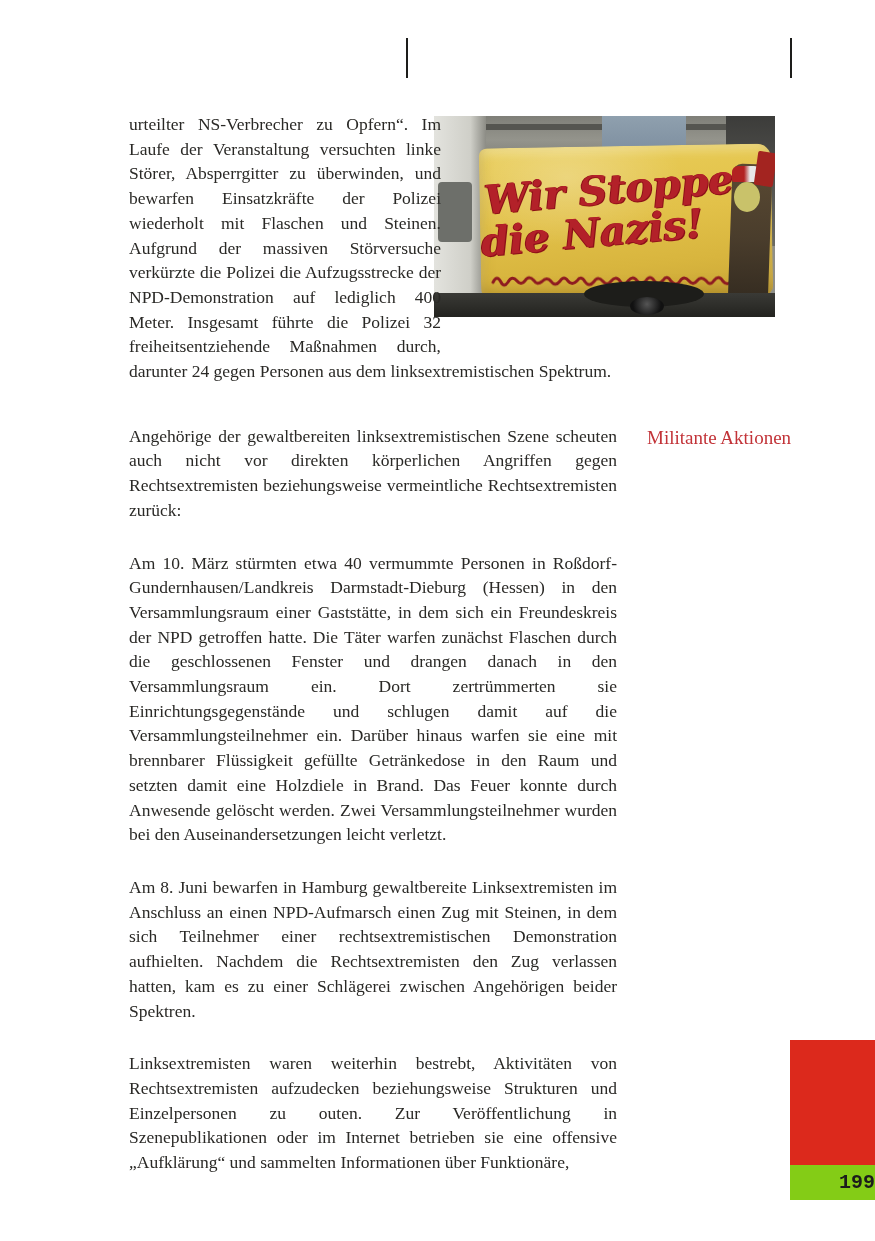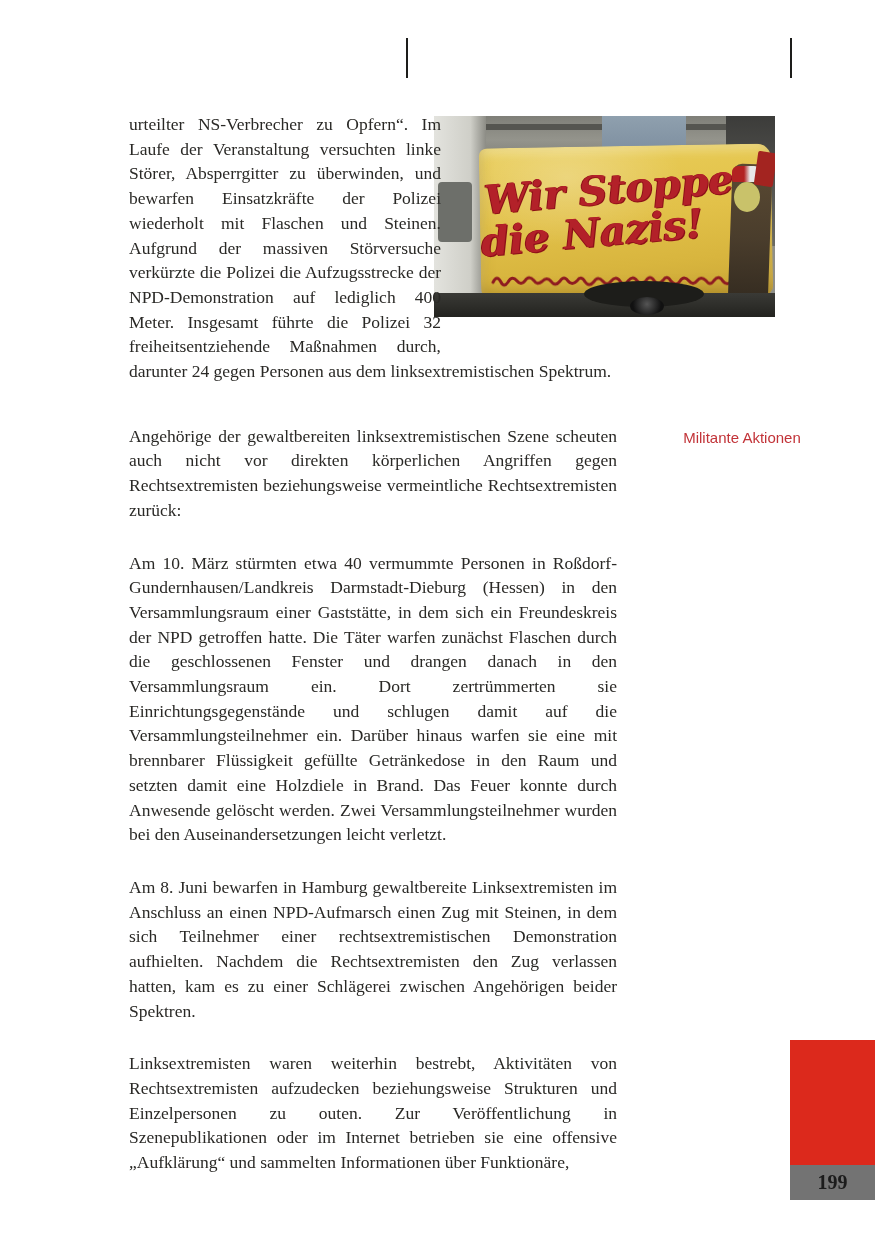--- a/index.html
+++ b/index.html
@@ -27,23 +27,23 @@
   
   .text-col{
     position:absolute;top:112px;left:90px;width:488px;
     font-size:17.5px;line-height:24.7px;text-align:justify;margin-left:39px;
   }
   .para{position:relative;margin:0 0 28px 0;}
   .para.first{margin-bottom:40px;}
   .photo-spacer{float:right;width:176px;height:223px;}
   .margin-note{
     position:absolute;left:518px;top:2px;width:190px;
-    font-family:Liberation Sans, sans-serif;
-    font-size:15px;line-height:23px;color:#c23338;
-    text-align:center;
+    font-family:Liberation Serif, serif;
+    font-size:19px;line-height:23px;color:#c23338;
+    text-align:left;
   }
   
   .photo{
     position:absolute;left:434px;top:116px;width:341px;height:201px;
     overflow:hidden;background:#8f8f89;
   }
   .photo .truckbed{position:absolute;left:40px;top:0;width:301px;height:60px;
     background:linear-gradient(180deg,#7f7f78 0%,#94948c 40%,#6f6f68 100%);}
   .photo .truckrail{position:absolute;left:40px;top:8px;width:301px;height:6px;background:#555550;}
   .photo .truckdoor{position:absolute;left:292px;top:0;width:49px;height:130px;
@@ -84,23 +84,23 @@
     background:#a32420;border-radius:2px;transform:rotate(8deg);}
   .photo .road{position:absolute;left:0;bottom:0;width:341px;height:24px;
     background:linear-gradient(180deg,#3a3a36,#23231f);}
   .photo .shadow{position:absolute;left:150px;bottom:10px;width:120px;height:26px;
     background:#1d1d1a;border-radius:50%;}
   .photo .wheel{position:absolute;left:196px;bottom:2px;width:34px;height:18px;
     background:radial-gradient(circle at 50% 40%,#555,#111 70%);border-radius:50%;}
   
   .accent-block{position:absolute;left:790px;top:1040px;width:85px;height:125px;background:#dc291c;}
   .pagenum-block{
-    position:absolute;left:790px;top:1165px;width:85px;height:35px;background:#737373;
-    display:flex;align-items:center;justify-content:center;
-    font-family:Liberation Serif, serif;
+    position:absolute;left:790px;top:1165px;width:85px;height:35px;background:#84cc16;
+    display:flex;align-items:center;justify-content:flex-end;
+    font-family:Liberation Mono, monospace;
     font-size:20px;font-weight:bold;color:#1c1c1c;
   }
 </style>
 </head>
 <body>
 
 <div class="page">
 
   <div class="header-rule left"></div>
   <div class="header-title">

